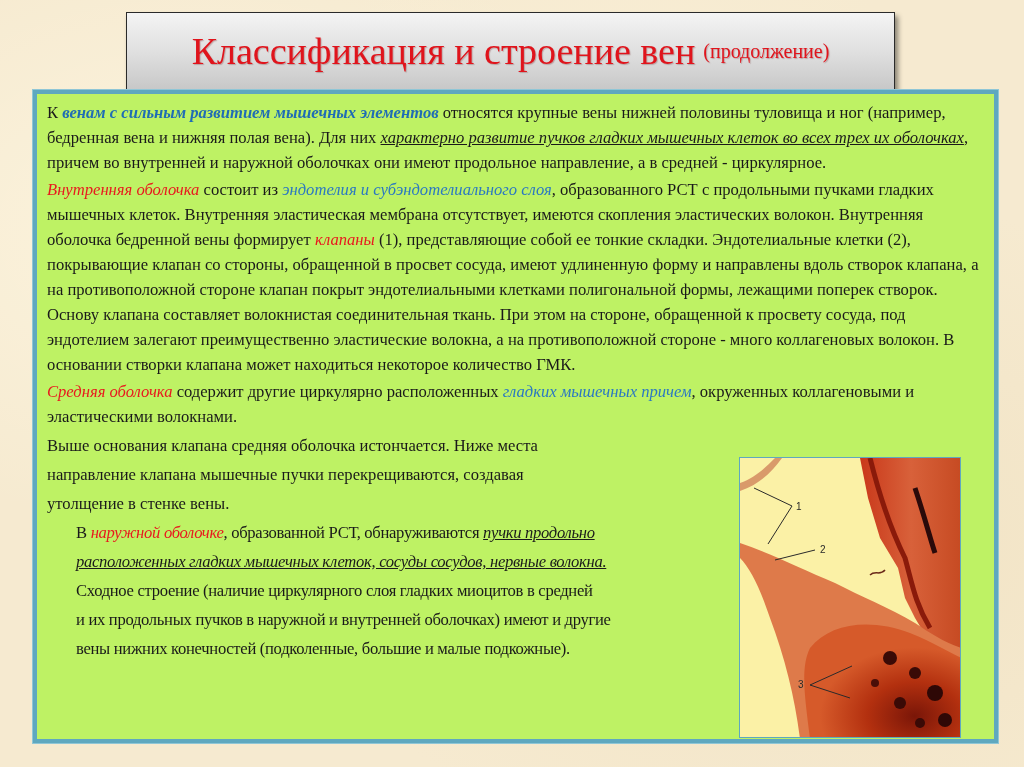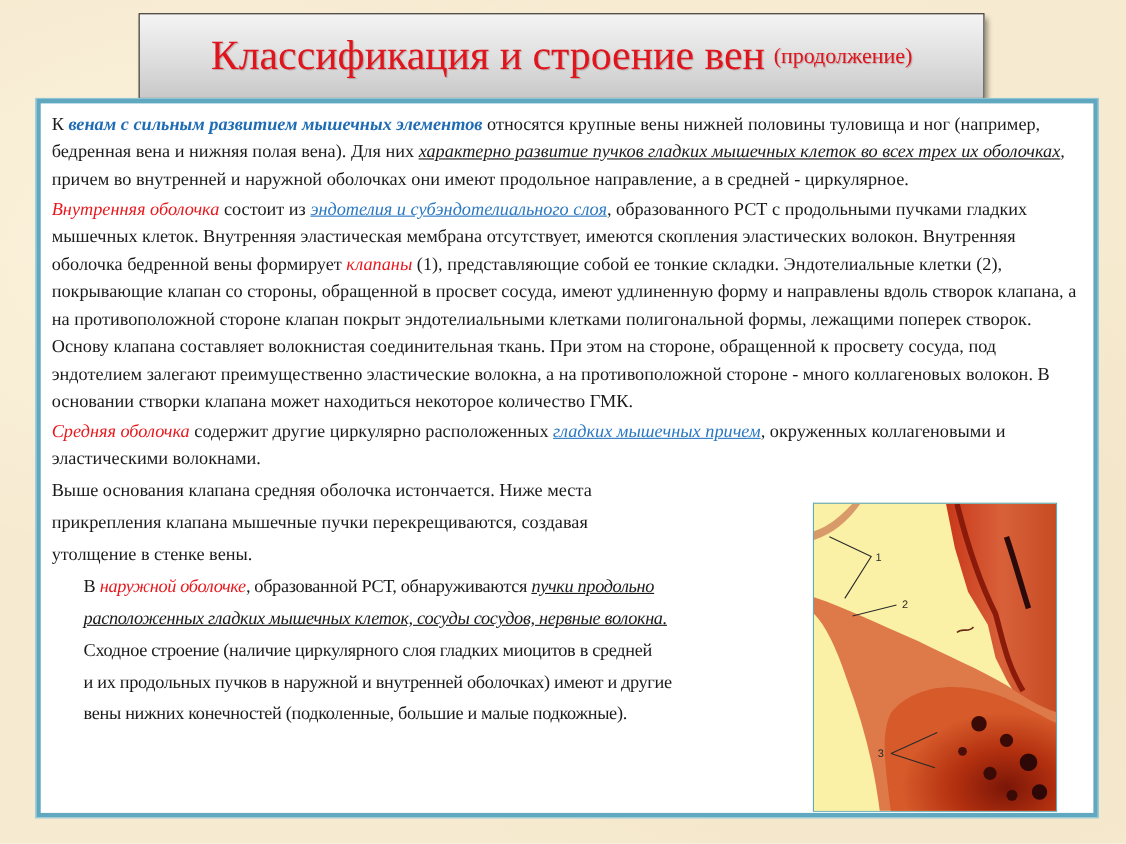--- a/index.html
+++ b/index.html
@@ -32,33 +32,33 @@
     .title-sub {
       color: #e0141c;
       font-size: 20px;
       font-family: "Liberation Serif", serif;
       margin-left: 8px;
       text-shadow: 1px 1px 1px rgba(90,0,0,0.25);
     }
     .content-box {
       position: absolute;
       left: 33px; top: 90px; width: 965px; height: 653px;
-      background: #ffffff;
+      background: #bef264;
       border: 4px solid #5fa8bf;
       outline: 1px solid #8fc6d6;
     }
     .text {
       position: absolute;
       left: 10px; top: 6px; width: 940px;
       font-size: 16.6px;
       line-height: 25px;
     }
     .para { margin-bottom: 1px; }
     .blue-bi { color: #1f6cb5; font-weight: bold; font-style: italic; }
-    .blue-i { color: #2b78c2; font-style: italic; text-decoration: underline; }
+    .blue-i { color: #2b78c2; font-style: italic; }
     .red-i { color: #e8191e; font-style: italic; }
     .u-i { font-style: italic; text-decoration: underline; }
     .narrow { font-family: "Liberation Sans Narrow", "Liberation Serif", serif; margin-left: 29px; }
     .lower .line { display: block; height: 29px; line-height: 29px; white-space: nowrap; }
     .figure {
       position: absolute;
       left: 702px; top: 363px; width: 222px; height: 281px;
       border: 1px solid #5fa8bf;
       overflow: hidden;
       background: #fbf3a8;
@@ -83,21 +83,21 @@
     <div class="para" style="margin-top:2px;">
       <span class="red-i">Внутренняя оболочка</span><span> состоит из </span><span class="blue-i">эндотелия и субэндотелиального слоя</span><span>, образованного РСТ с продольными пучками гладких мышечных клеток. Внутренняя эластическая мембрана отсутствует, имеются скопления эластических волокон. Внутренняя оболочка бедренной вены формирует </span><span class="red-i">клапаны</span><span> (1), представляющие собой ее тонкие складки. Эндотелиальные клетки (2), покрывающие клапан со стороны, обращенной в просвет сосуда, имеют удлиненную форму и направлены вдоль створок клапана, а на противоположной стороне клапан покрыт эндотелиальными клетками полигональной формы, лежащими поперек створок. Основу клапана составляет волокнистая соединительная ткань. При этом на стороне, обращенной к просвету сосуда, под эндотелием залегают преимущественно эластические волокна, а на противоположной стороне - много коллагеновых волокон. В основании створки клапана может находиться некоторое количество ГМК.</span>
     </div>
 
     <div class="para" style="margin-top:2px; width:900px;">
       <span class="red-i">Средняя оболочка</span><span> содержит другие циркулярно расположенных </span><span class="blue-i">гладких мышечных причем</span><span>, окруженных коллагеновыми и эластическими волокнами.</span>
     </div>
 
     <div class="lower" style="margin-top:2px;">
       <span class="line">Выше основания клапана средняя оболочка истончается. Ниже места</span>
-      <span class="line">прикрепления клапана мышечные пучки перекрещиваются, создавая</span>
+      <span class="line">направление клапана мышечные пучки перекрещиваются, создавая</span>
       <span class="line">утолщение в стенке вены.</span>
     </div>
 
     <div class="lower narrow" style="letter-spacing:-0.3px;">
       <span class="line"><span>В </span><span class="red-i">наружной оболочке</span><span>, образованной РСТ, обнаруживаются </span><span class="u-i">пучки продольно</span></span>
       <span class="line u-i">расположенных гладких мышечных клеток, сосуды сосудов, нервные волокна.</span>
     </div>
 
     <div class="lower narrow" style="letter-spacing:-0.3px;">
       <span class="line">Сходное строение (наличие циркулярного слоя гладких миоцитов в средней</span>

